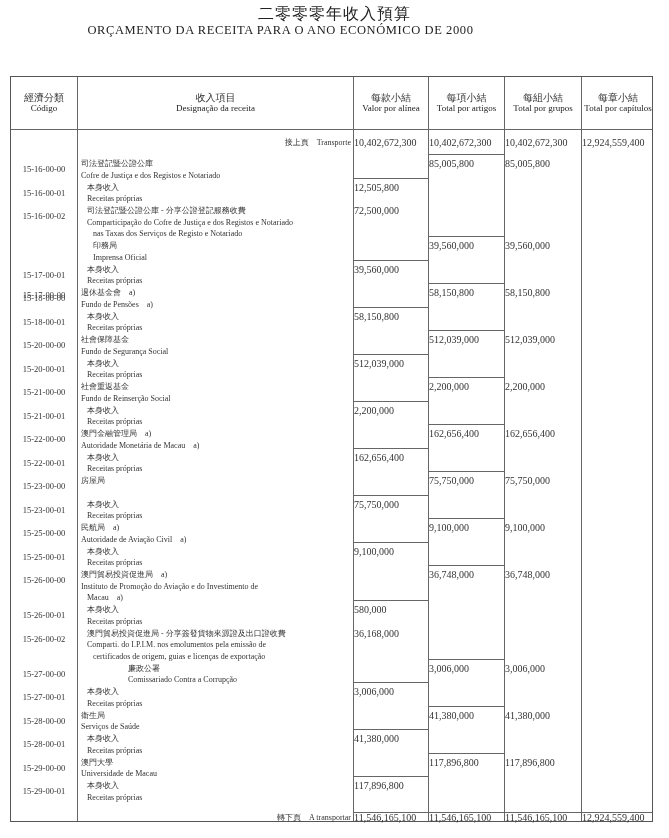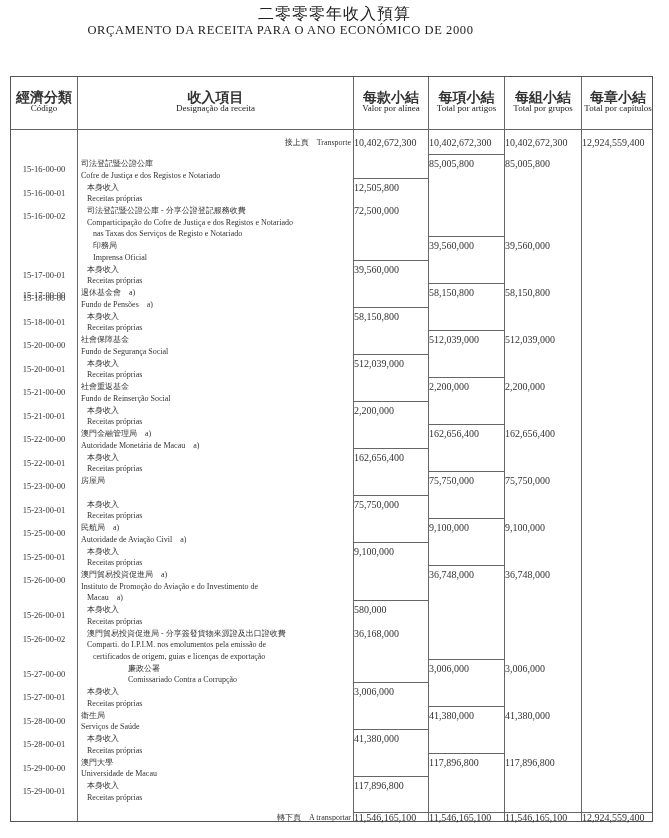--- a/index.html
+++ b/index.html
@@ -8,21 +8,21 @@
   .title-zh { position:absolute; top:4px; left:0; width:669px; text-align:center;
               font-size:16px; letter-spacing:1px; color:#222; }
   .title-pt { position:absolute; top:23px; left:0; width:561px; text-align:center;
               font-size:12.5px; letter-spacing:0.6px; color:#222; }
   .tbl { position:absolute; left:10px; top:76px; width:643px; height:746px;
          border:1px solid #555; box-sizing:border-box; }
   .vline { position:absolute; top:0; bottom:0; width:1px; background:#666; }
   .hline { position:absolute; height:1px; background:#666; }
   .hdr { position:absolute; top:0; height:52px; display:flex; flex-direction:column;
          align-items:center; justify-content:center; text-align:center; font-size:9px; line-height:11px; }
-  .hdr .zh { font-size:14px; color:#333;font-weight:bold; }
+  .hdr .zh { font-size:10px; color:#333; }
   .code { position:absolute; left:0; width:66px; text-align:center; font-size:8.5px; color:#333; }
   .desc { position:absolute; left:70px; width:275px; font-size:8px; line-height:11.5px; color:#333; white-space:nowrap; }
   .desc.sub { padding-left:6px; }
   .num { position:absolute; text-align:left; font-size:10px; color:#333; }
   .transport { position:absolute; right:0; font-size:8px; color:#333; white-space:nowrap; }
 </style>
 </head>
 <body>
 
 <div class="title-zh">二零零零年收入預算</div>

